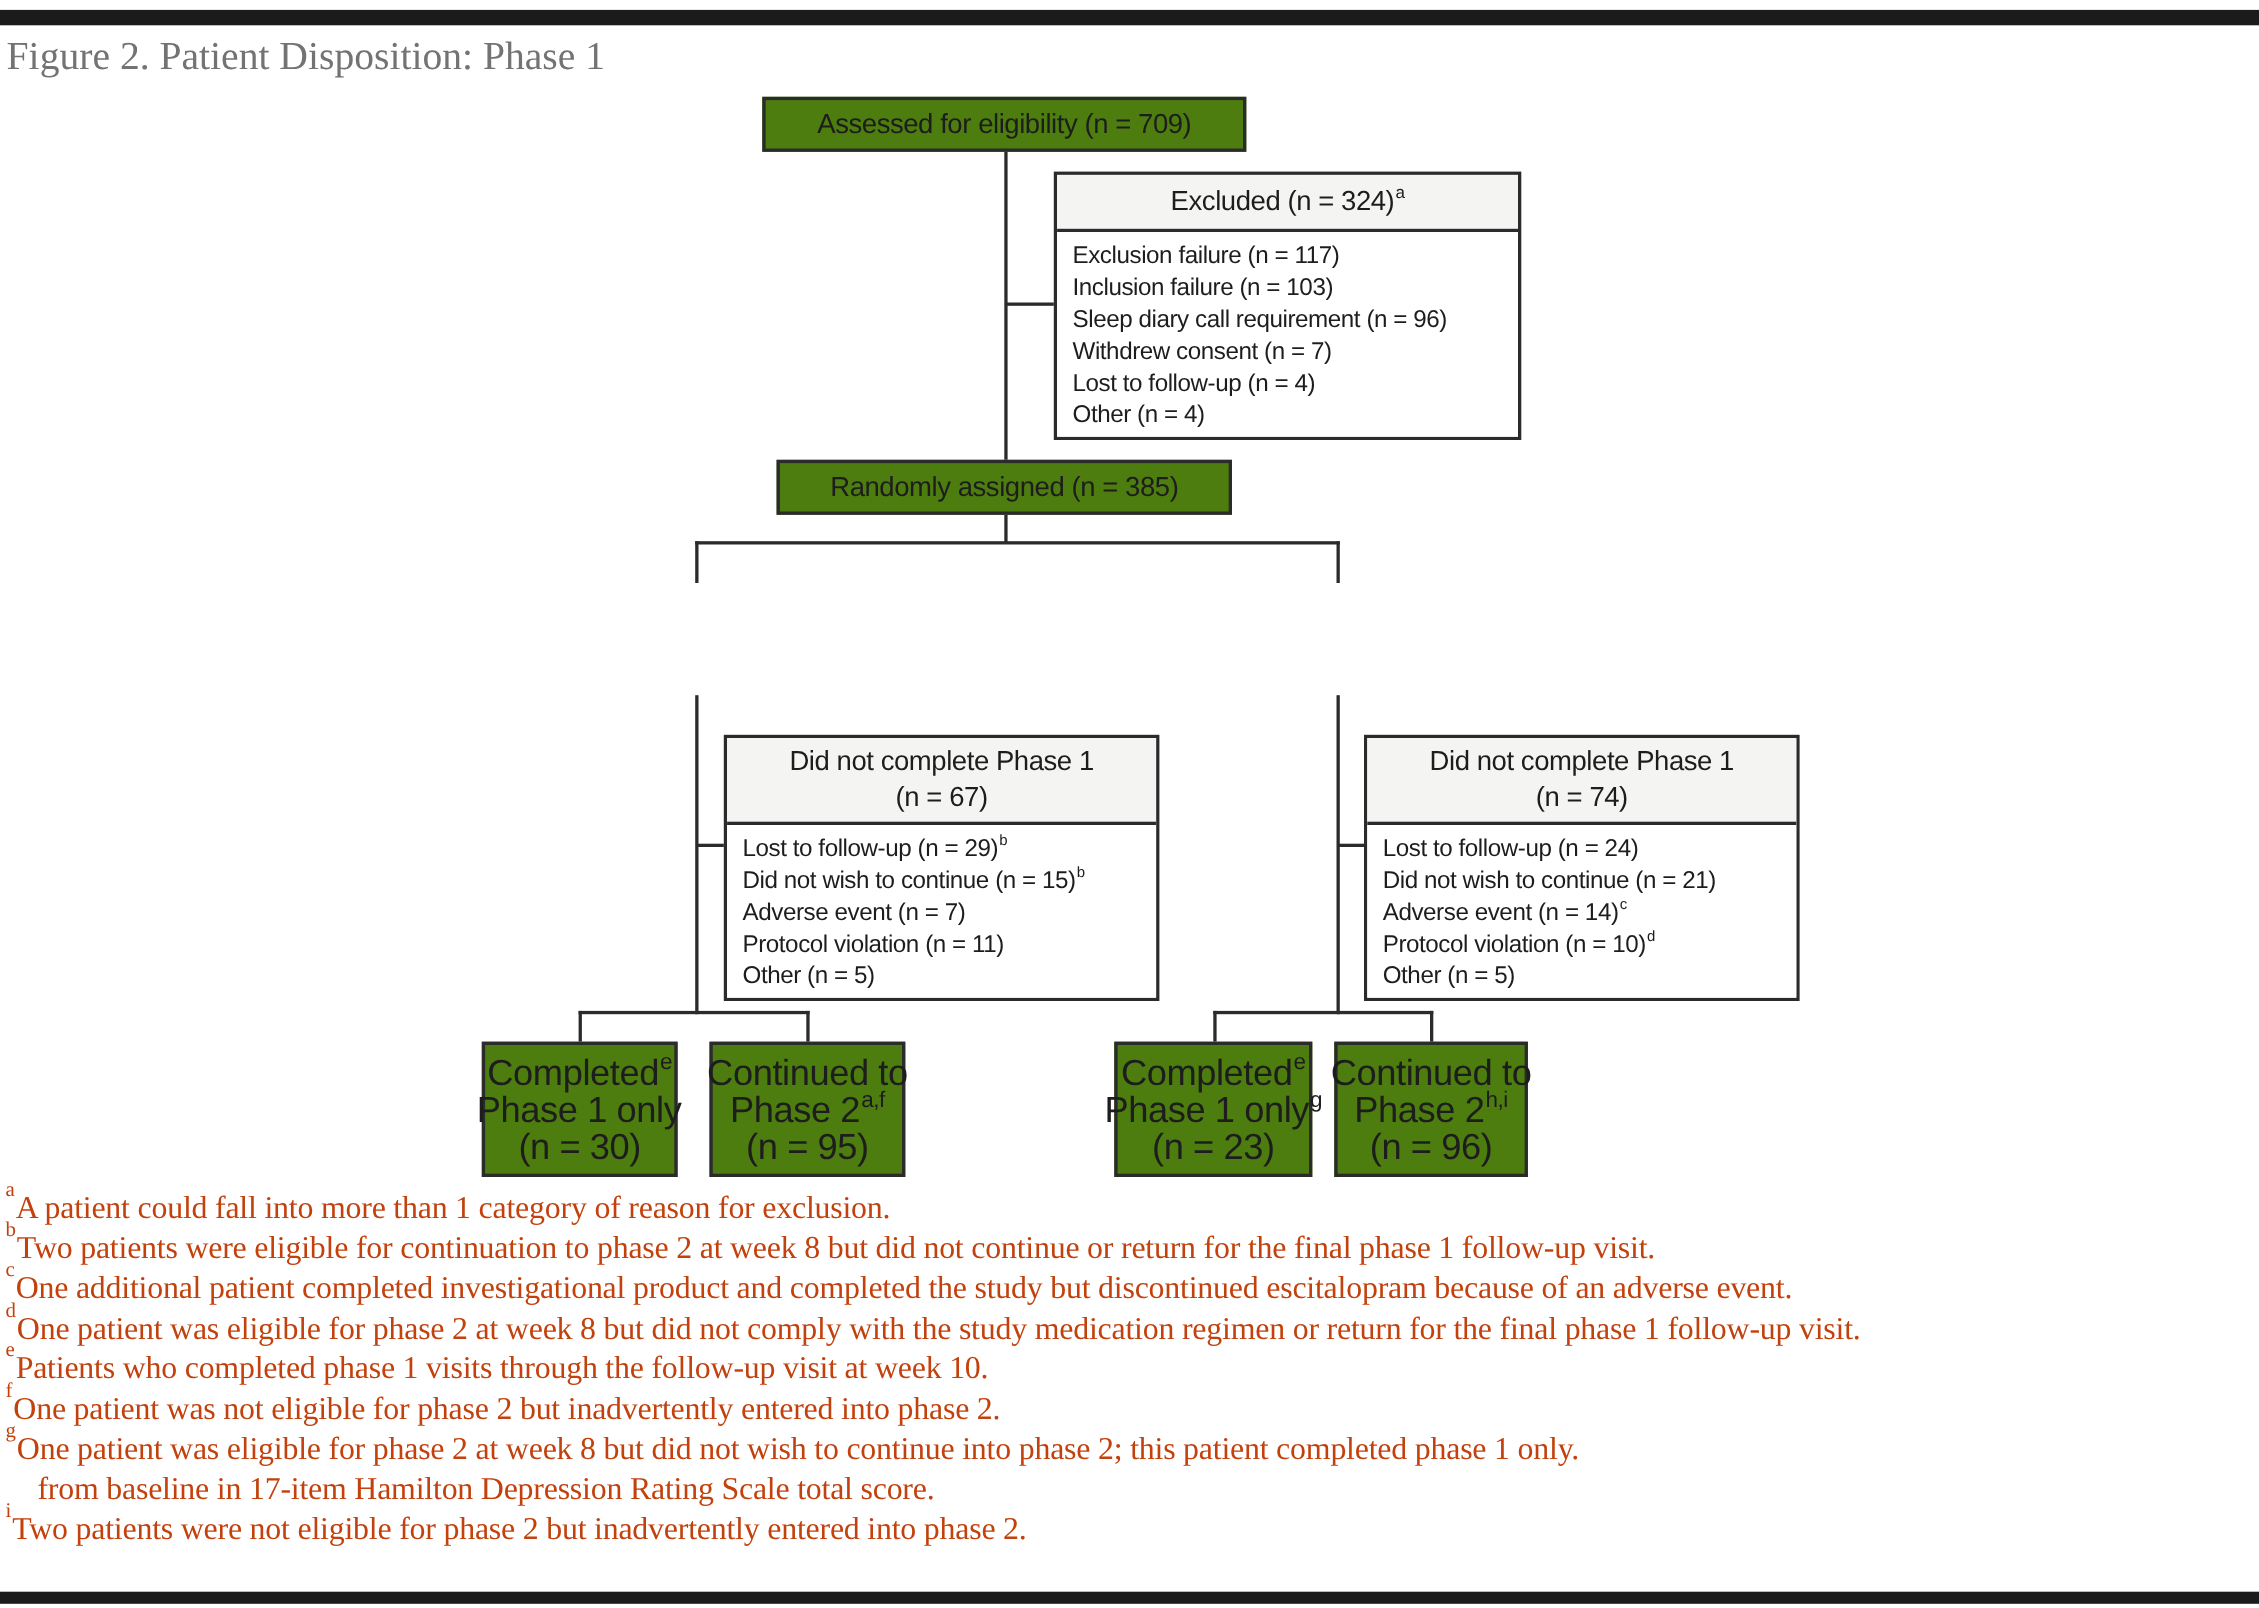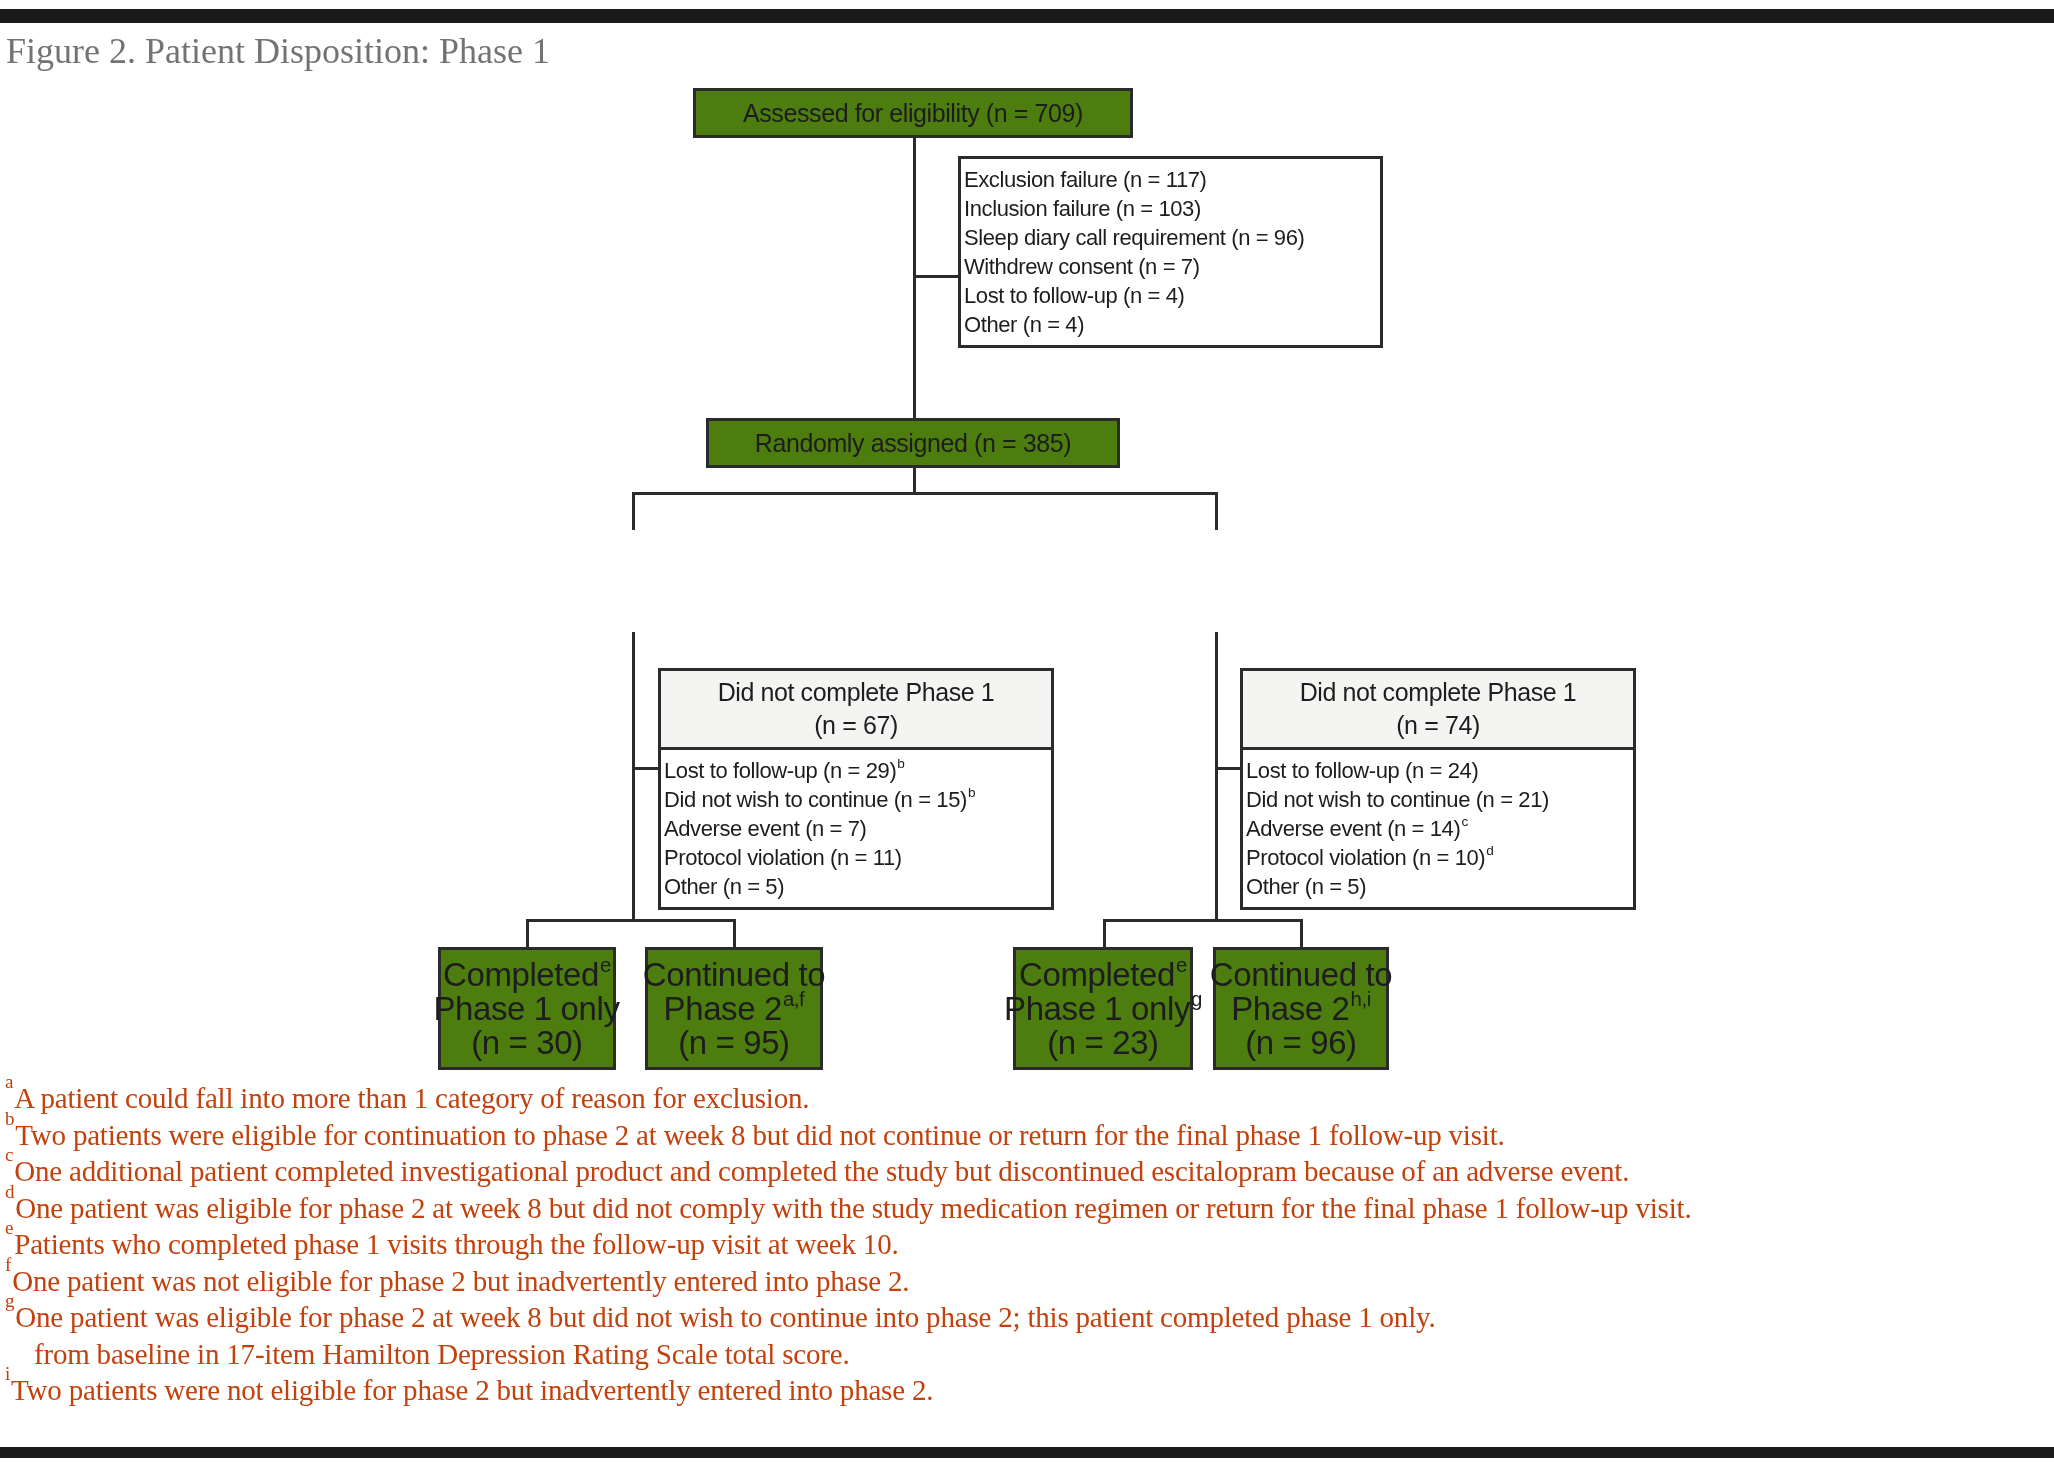--- a/index.html
+++ b/index.html
@@ -7,21 +7,21 @@
           font-family:"Liberation Sans",sans-serif;color:#1d1d1d;}
   .rule{position:absolute;background:#1b1b1b;}
   .fig-title{position:absolute;left:6px;top:30px;font-family:"Liberation Serif",serif;
              font-weight:400;font-size:36px;color:#737373;white-space:nowrap;}
   .ln{position:absolute;background:#2b2b2b;}
   .box{position:absolute;border:3px solid #2b2b2b;background:#4d7c0f;box-sizing:border-box;}
   .center{display:flex;flex-direction:column;align-items:center;justify-content:center;text-align:center;}
   .label{font-size:25px;line-height:33px;letter-spacing:-0.4px;white-space:nowrap;}
   .hdr{background:#f4f4f2;border-bottom:3px solid #2b2b2b;display:flex;flex-direction:column;
        align-items:center;justify-content:center;text-align:center;}
-  .bd{background:#ffffff;padding:6px 3px;}
+  .bd{background:#ffffff;padding:6px 14px;}
   .li{font-size:22px;line-height:29px;letter-spacing:-0.4px;white-space:nowrap;}
   sup{font-size:0.62em;position:relative;top:-2px;line-height:0;margin-left:1px;}
   .bline{font-size:33px;line-height:34px;letter-spacing:-0.4px;white-space:nowrap;}
   .fnotes{position:absolute;left:4px;top:1080px;width:2046px;font-family:"Liberation Serif",serif;
           color:#c2410c;}
   .fn{font-size:29px;line-height:36.5px;letter-spacing:-0.2px;white-space:nowrap;}
   .fn sup{font-size:19px;top:-9px;margin-right:1px;}
   .fn-indent{padding-left:30px;}
 </style>
 </head>
@@ -48,20 +48,23 @@
   <div class="ln" style="left:733px;top:919px;width:3px;height:28px;"></div>
   <div class="ln" style="left:1103px;top:919px;width:200px;height:3px;"></div>
   <div class="ln" style="left:1103px;top:919px;width:3px;height:28px;"></div>
   <div class="ln" style="left:1300px;top:919px;width:3px;height:28px;"></div>
 
   <div class="box center" style="left:693px;top:88px;width:440px;height:50px;">
     <div class="label">Assessed for eligibility (n = 709)</div>
   </div>
 
   <div class="box" style="left:958px;top:156px;width:425px;background:#ffffff;">
+    <div class="hdr" style="height:49px;">
+      <div class="label"><span>Excluded (n = 324)</span><sup>a</sup></div>
+    </div>
     <div class="bd">
       <div class="li"><span>Exclusion failure (n = 117)</span><sup></sup></div>
       <div class="li"><span>Inclusion failure (n = 103)</span><sup></sup></div>
       <div class="li"><span>Sleep diary call requirement (n = 96)</span><sup></sup></div>
       <div class="li"><span>Withdrew consent (n = 7)</span><sup></sup></div>
       <div class="li"><span>Lost to follow-up (n = 4)</span><sup></sup></div>
       <div class="li"><span>Other (n = 4)</span><sup></sup></div>
     </div>
   </div>
 

